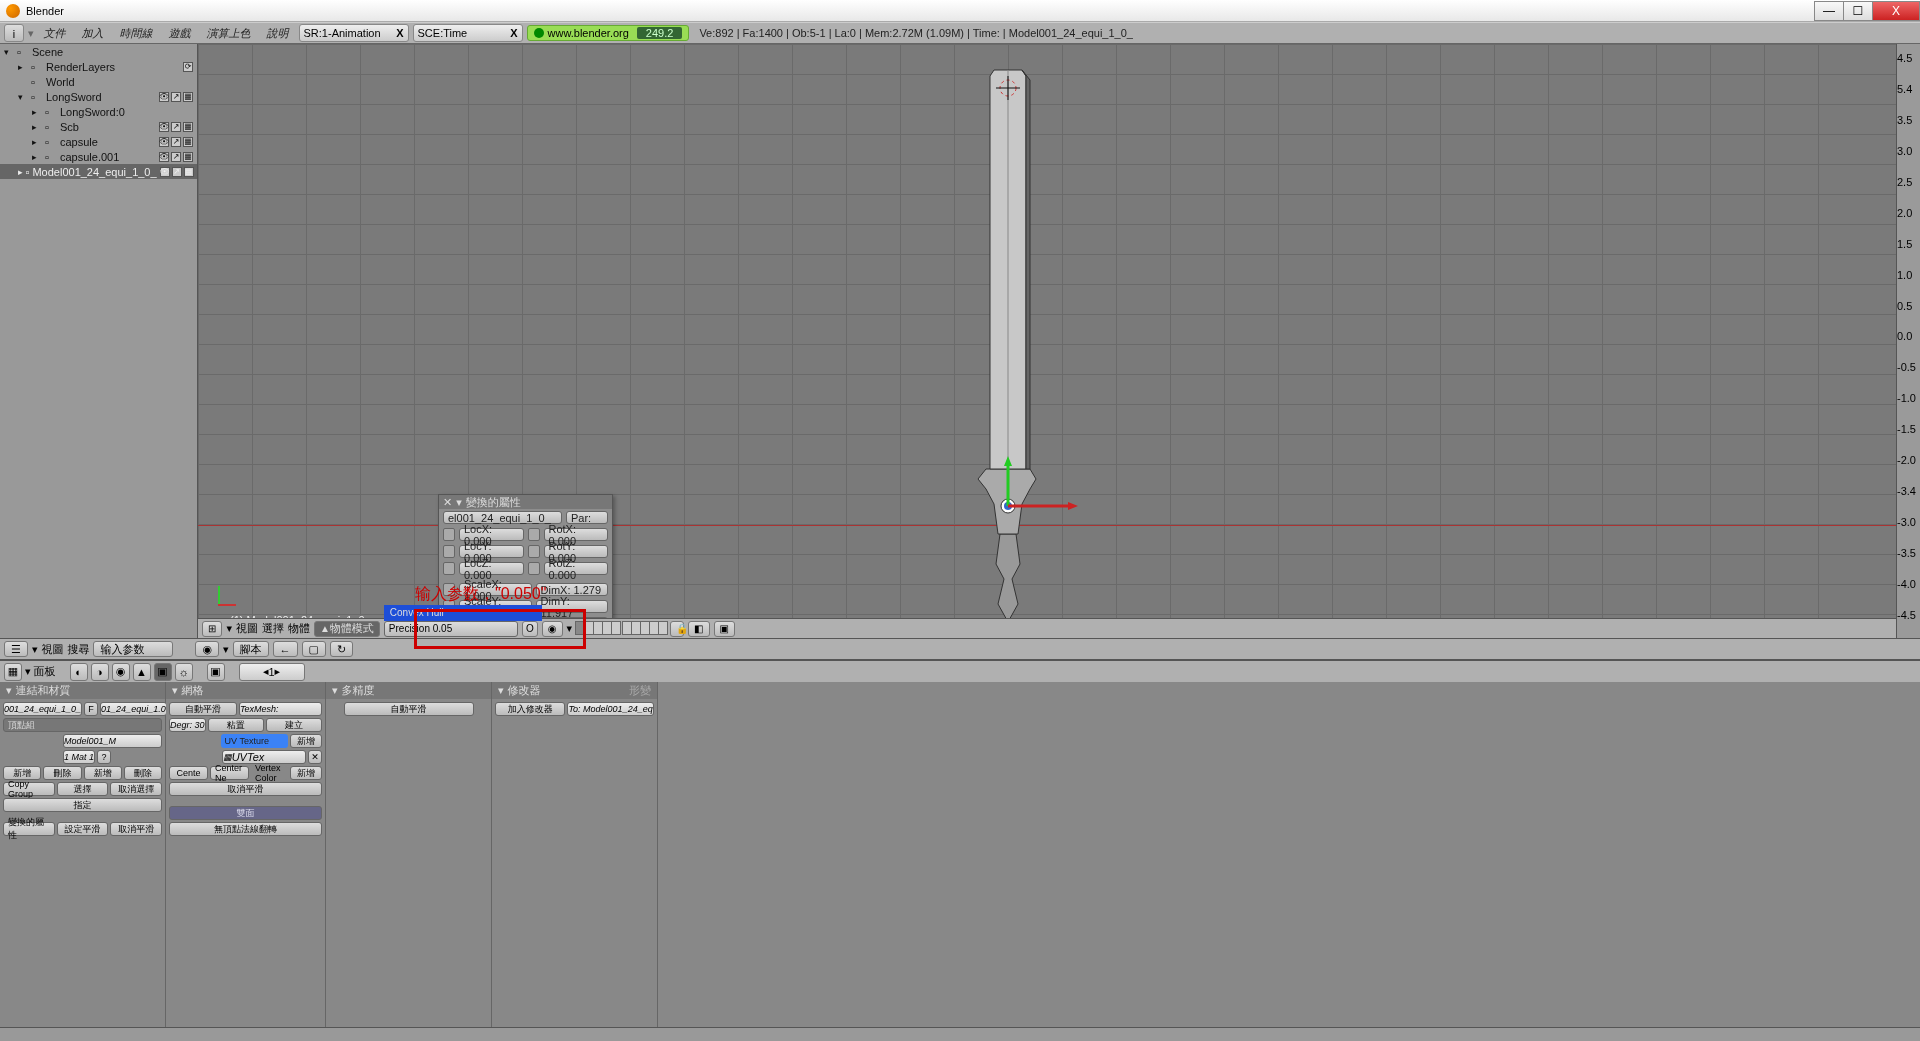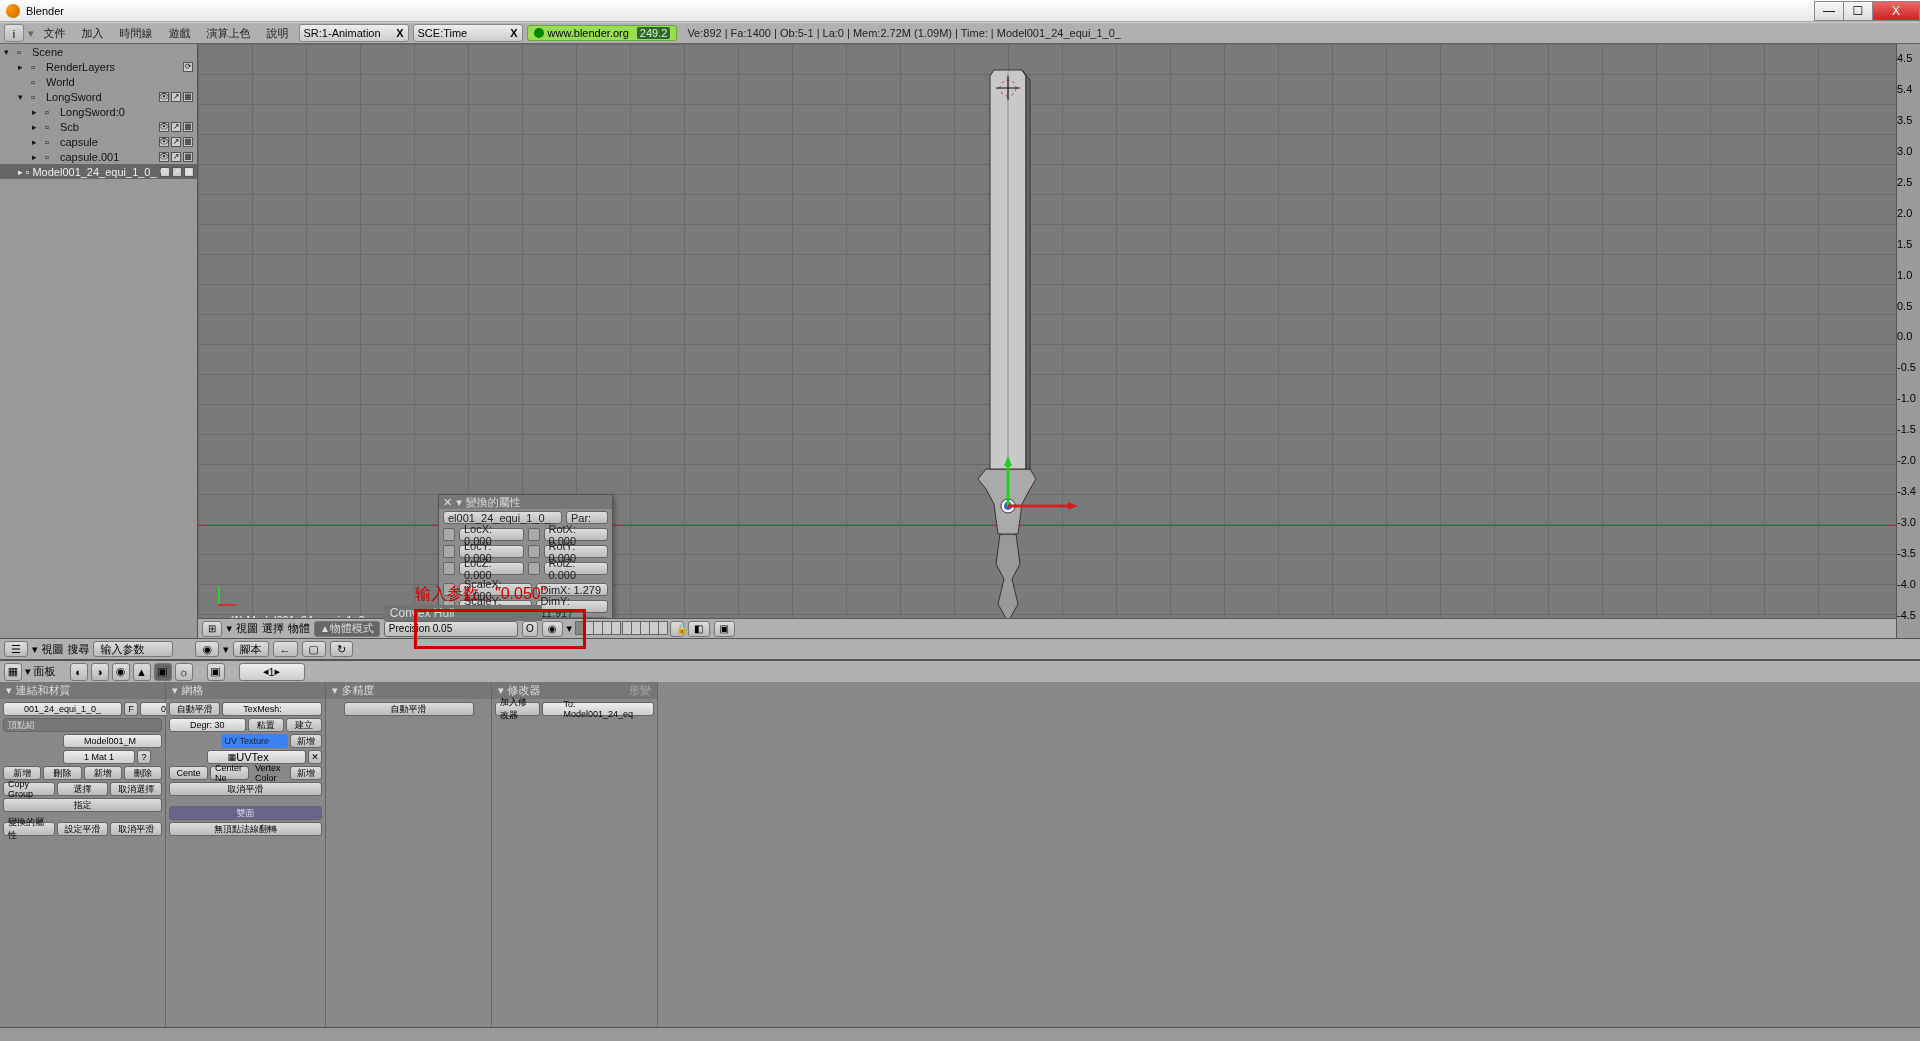--- a/index.html
+++ b/index.html
@@ -8,21 +8,21 @@
 
 .titlebar { height:22px; background:linear-gradient(#fff,#e8e8e8); display:flex; align-items:center; padding-left:6px; border-bottom:1px solid #aaa; }
 .titlebar .logo { width:14px; height:14px; border-radius:50%; background:radial-gradient(circle at 30% 30%,#f90,#c60); margin-right:6px; }
 .titlebar .win-btns { margin-left:auto; display:flex; }
 .titlebar .win-btn { width:30px; height:20px; border:1px solid #888; background:linear-gradient(#f8f8f8,#ddd); margin-left:-1px; display:flex; align-items:center; justify-content:center; font-size:12px; }
 .titlebar .win-btn.close { background:linear-gradient(#e66,#c22); color:#fff; width:48px; }
 
 
 .top-row { height:22px; background:#b0b0b0; border-top:1px solid #ccc; border-bottom:1px solid #666; display:flex; align-items:center; padding:0 4px; gap:4px; }
 .top-row .icon-btn { width:20px; height:18px; background:linear-gradient(#ddd,#bbb); border:1px solid #888; border-radius:3px; display:flex; align-items:center; justify-content:center; }
-.top-row .mitem { padding:0 6px; color:#222; }
+.top-row .mitem { padding:0 6px; color:#222;font-style:italic; }
 .top-row .dd { background:linear-gradient(#eee,#ccc); border:1px solid #888; border-radius:3px; height:18px; padding:0 4px; display:flex; align-items:center; min-width:110px; }
 .top-row .dd .x { margin-left:auto; font-weight:bold; }
 .top-row .web { background:#9d5; border:1px solid #6a3; border-radius:3px; padding:1px 6px; display:flex; align-items:center; gap:4px; }
 .top-row .web .dot { width:10px; height:10px; border-radius:50%; background:#080; }
 .top-row .stats { color:#222; margin-left:6px; }
 
 
 .outliner { position:absolute; left:0; top:44px; width:198px; height:594px; background:#999; border-right:1px solid #555; }
 .outliner .row { display:flex; align-items:center; height:15px; padding-left:4px; gap:3px; color:#111; }
 .outliner .row.sel { background:#666; color:#eee; }
@@ -54,21 +54,21 @@
 .npanel .hdlbtn { width:12px; height:13px; background:#aaa; border:1px solid #666; border-radius:2px; }
 .npanel .link-btn { margin:2px auto 4px; width:80px; height:14px; background:linear-gradient(#ddd,#bbb); border:1px solid #666; border-radius:3px; font-size:9px; display:flex; align-items:center; justify-content:center; }
 
 
 .anno { position:absolute; left:415px; top:584px; color:#c00; font-size:16px; font-family:"Microsoft YaHei","SimSun",sans-serif; }
 .redbox { position:absolute; left:414px; top:609px; width:172px; height:40px; border:3px solid #c00; z-index:10; pointer-events:none; }
 
 
 .vhdr { position:absolute; left:198px; top:618px; right:24px; height:20px; background:#b0b0b0; border-top:1px solid #555; display:flex; align-items:center; padding:0 4px; gap:4px; }
 .vhdr .btn { height:16px; padding:0 5px; background:linear-gradient(#ddd,#bbb); border:1px solid #777; border-radius:3px; display:flex; align-items:center; font-size:10px;}
-.vhdr .convex { background:#737373; color:#ddd; border:none; border-radius:0; height:16px; padding:0 6px; font-size:12px; }
+.vhdr .convex { background:#1d4ed8; color:#ddd; border:none; border-radius:0; height:16px; padding:0 6px; font-size:10px; }
 .vhdr .precision { background:linear-gradient(#ddd,#bbb); border:1px solid #666; border-radius:3px; height:16px; width:134px; padding:0 4px; display:flex; align-items:center; font-size:10px; }
 .vhdr .layers { display:flex; gap:2px; }
 .vhdr .lg { display:flex; }
 .vhdr .lbx { width:10px; height:14px; border:1px solid #666; background:#ccc; margin-left:-1px;}
 .vhdr .lbx.on { background:#888; }
 
 
 .hdr2 { position:absolute; left:0; top:638px; right:0; height:22px; background:#b0b0b0; border-top:1px solid #555; border-bottom:1px solid #555; display:flex; align-items:center; padding:0 4px; gap:4px;}
 .hdr2 .btn { height:16px; padding:0 6px; background:linear-gradient(#ddd,#bbb); border:1px solid #777; border-radius:3px; display:flex; align-items:center; }
 
@@ -79,21 +79,21 @@
 .hdr3 .num { width:66px; height:18px; background:linear-gradient(#eee,#ccc); border:1px solid #777; border-radius:3px; display:flex; align-items:center; justify-content:center;}
 
 
 .panels { position:absolute; left:0; top:682px; right:0; bottom:14px; background:#888; display:flex; }
 .panel { width:166px; background:#888; border-right:1px solid #666; display:flex; flex-direction:column; }
 .panel .ph { background:#777; color:#ddd; padding:1px 6px; font-size:10px; display:flex; align-items:center; gap:4px;}
 .panel .pb { padding:3px; display:flex; flex-direction:column; gap:2px;}
 .pbtn { background:linear-gradient(#ddd,#bbb); border:1px solid #666; border-radius:3px; height:14px; font-size:9px; display:flex; align-items:center; justify-content:center; padding:0 4px;}
 .prow { display:flex; gap:2px; }
 .prow .pbtn { flex:1; }
-.pfield { background:linear-gradient(#eee,#ccc); border:1px solid #666; border-radius:3px; height:14px; font-size:9px; padding:0 20px; display:flex; align-items:center;}
+.pfield { background:linear-gradient(#eee,#ccc); border:1px solid #666; border-radius:3px; height:14px; font-size:9px; padding:0 0; display:flex; align-items:center;font-style:italic;}
 .panel-wide { width:166px; }
 
 
 .status { position:absolute; left:0; right:0; bottom:0; height:14px; background:#999; border-top:1px solid #555; }
 
 
 .rgutter { position:absolute; right:0; top:44px; width:24px; height:616px; background:#9a9a9a; border-left:1px solid #555;}
 </style>
 </head>
 <body>
@@ -121,21 +121,21 @@
       <span>SR:1-Animation</span>
       <span class="x">X</span>
     </div>
   <div class="dd">
       <span>SCE:Time</span>
       <span class="x">X</span>
     </div>
   <div class="web">
       <span class="dot"></span>
       <span>www.blender.org</span>
-      <span style="margin-left:4px;background:#363;color:#cfc;padding:0 3px;border-radius:2px">249.2</span>
+      <span style="margin-left:4px;background:#363;color:#cfc;padding:0 9px;border-radius:2px">249.2</span>
     </div>
   <span class="stats">Ve:892 | Fa:1400 | Ob:5-1 | La:0 | Mem:2.72M (1.09M) | Time: | Model001_24_equi_1_0_</span>
 </div>
 
 <div class="outliner">
   <div id="outliner-rows">
       <div class="row" style="padding-left: 4px;">
         <span class="tri">▾</span>
         <span class="obj-icon">▫</span>
         <span>Scene</span>

